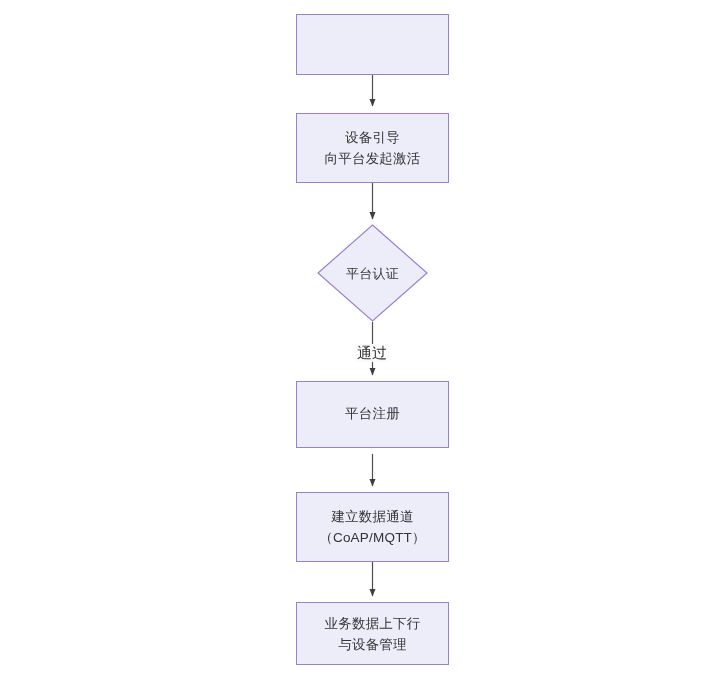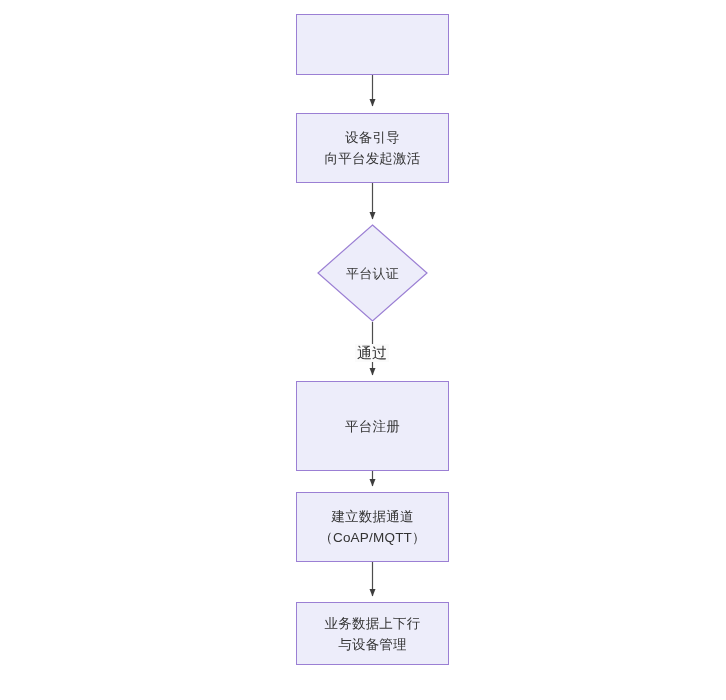--- a/index.html
+++ b/index.html
@@ -115,21 +115,21 @@
 
   <div class="decision" style="left:317px; top:224px; width:111px; height:98px;">
     <svg class="decision-shape" viewBox="0 0 111 98" xmlns="http://www.w3.org/2000/svg">
       <polygon points="55.5,1 110,49 55.5,97 1,49" fill="#ededfa" stroke="#9b7fd4" stroke-width="1.2"></polygon>
     </svg>
     <span class="decision-label">平台认证</span>
   </div>
 
   <div class="edge-label" style="left:372px; top:344px;">通过</div>
 
-  <div class="node process" style="left:296px; top:381px; width:153px; height:90px;">
+  <div class="node process" style="left:296px; top:381px; width:153px; height:67px;font-family:Liberation Mono, monospace;">
     <span class="node-line">平台注册</span>
   </div>
 
   <div class="node process" style="left:296px; top:492px; width:153px; height:70px;">
     <span class="node-line">建立数据通道</span>
     <span class="node-line">（CoAP/MQTT）</span>
   </div>
 
   <div class="node process" style="left:296px; top:602px; width:153px; height:63px;">
     <span class="node-line">业务数据上下行</span>

